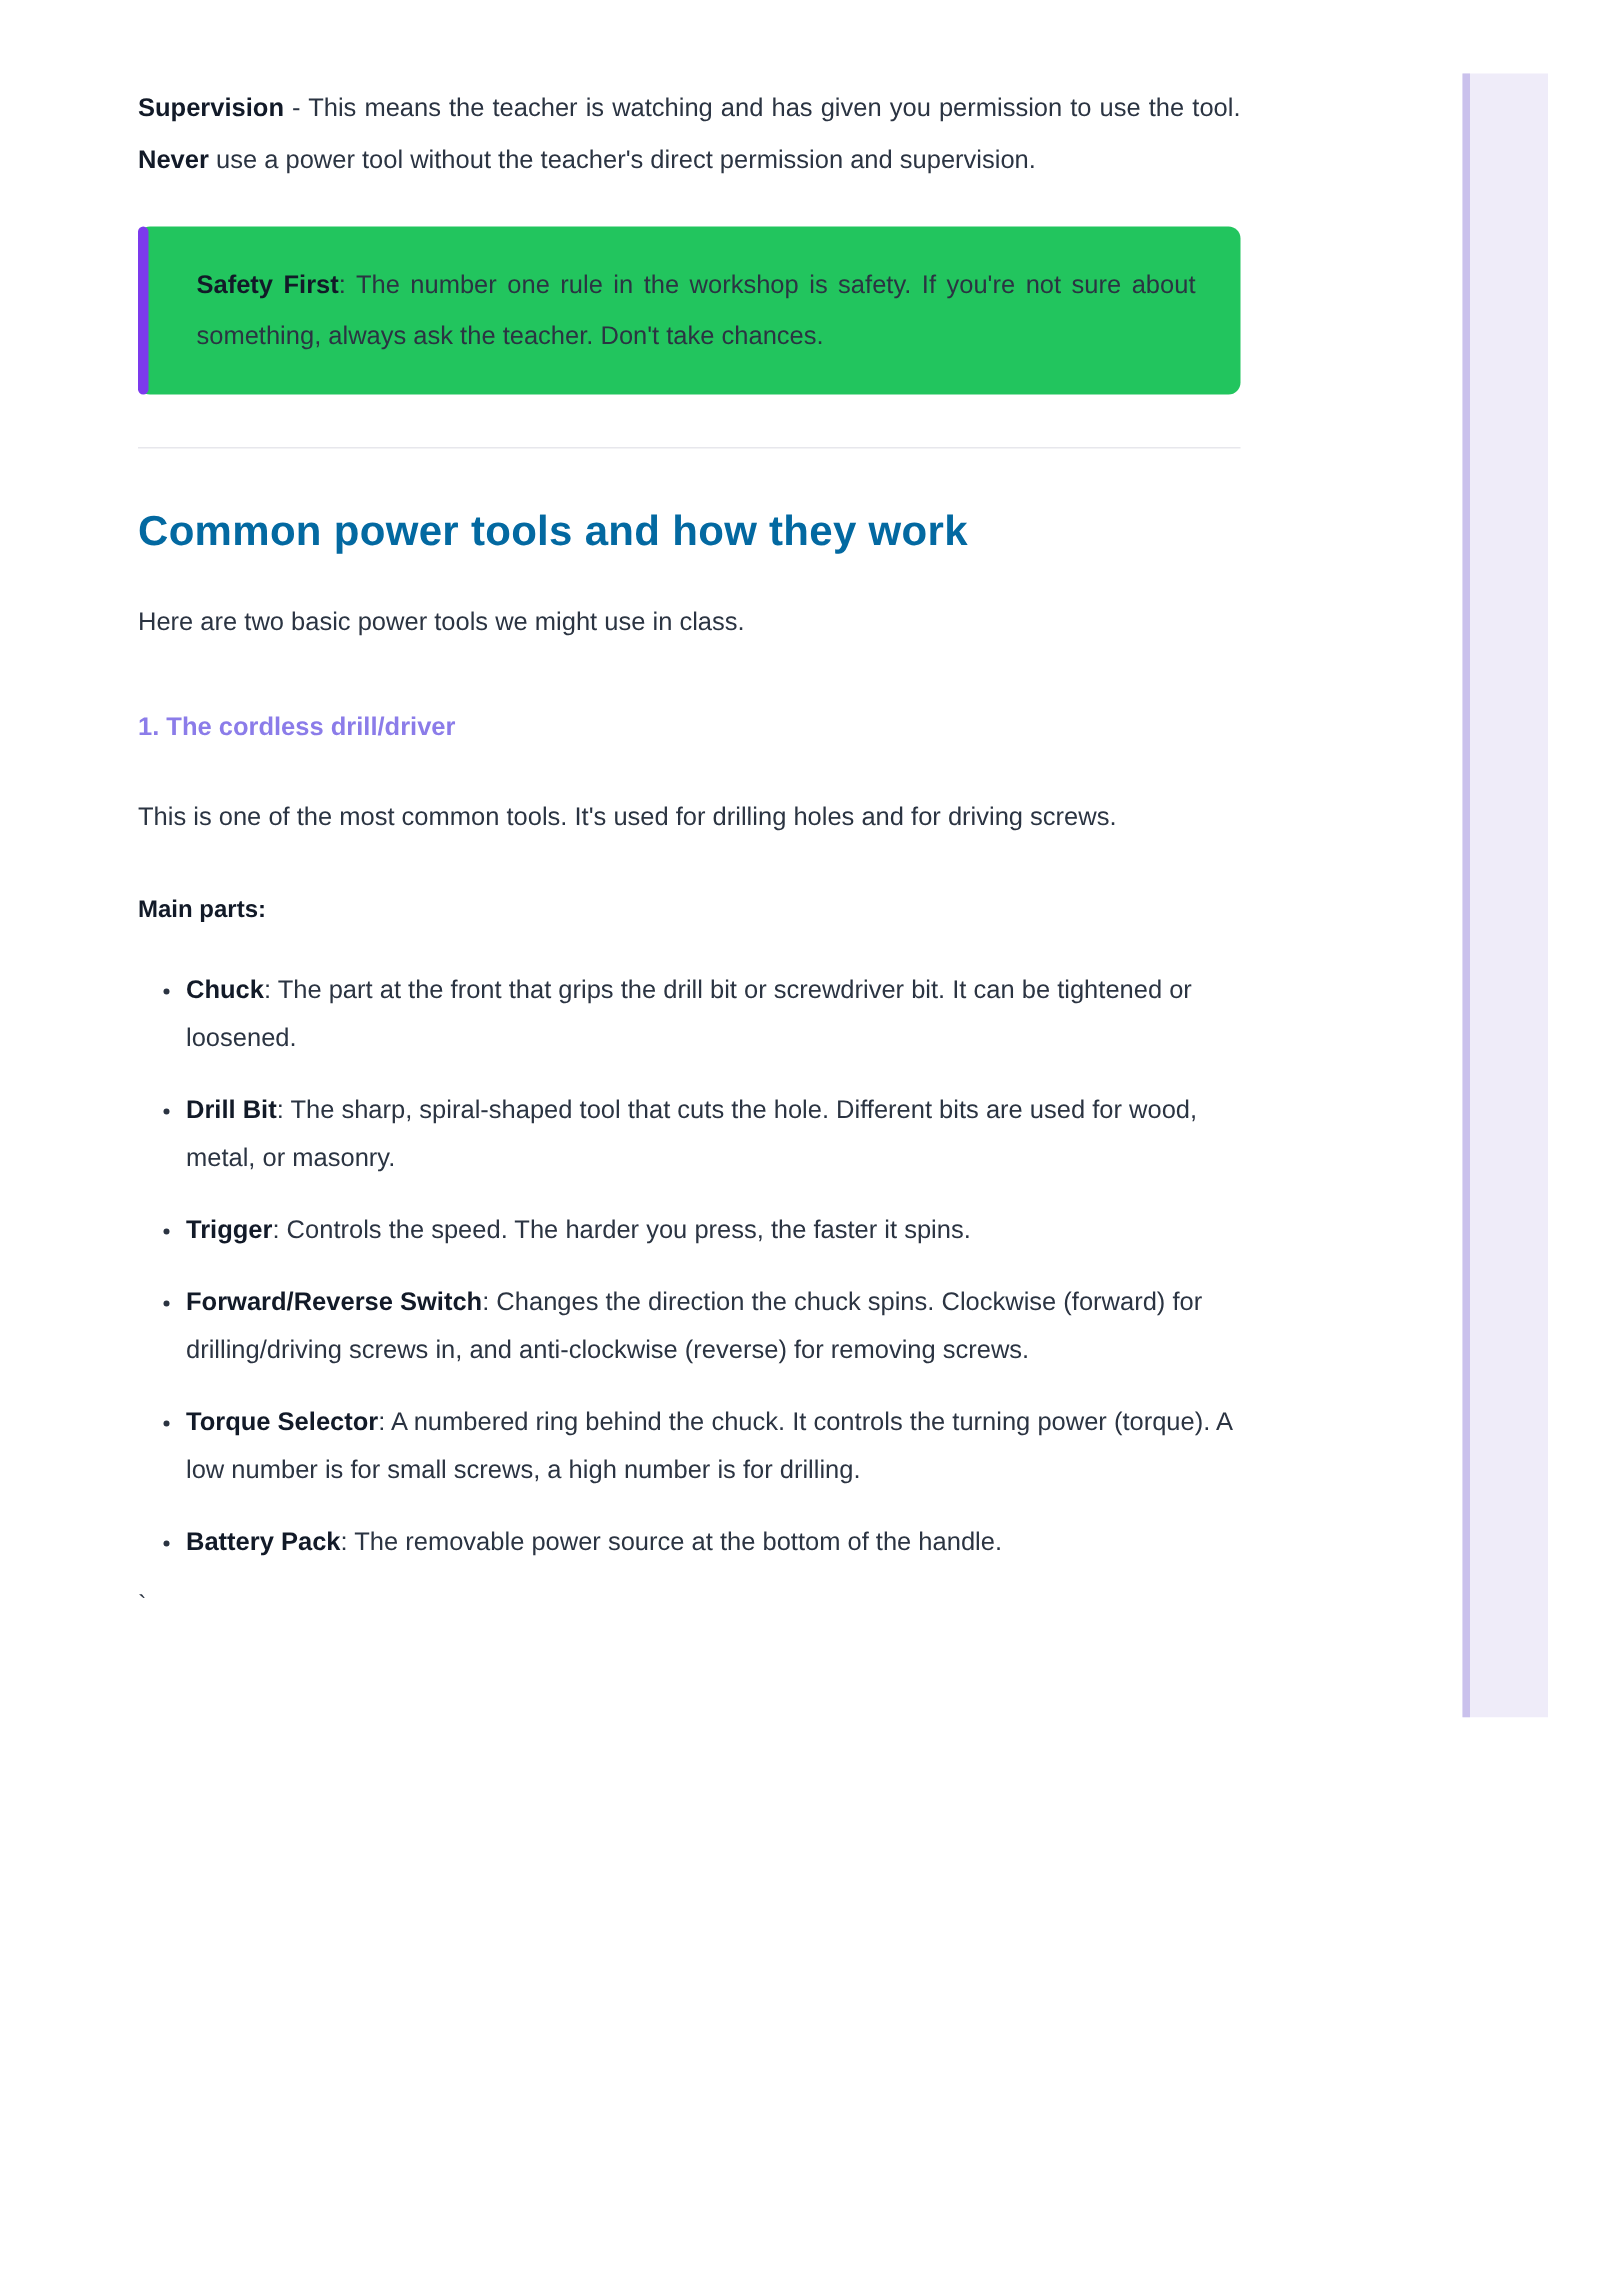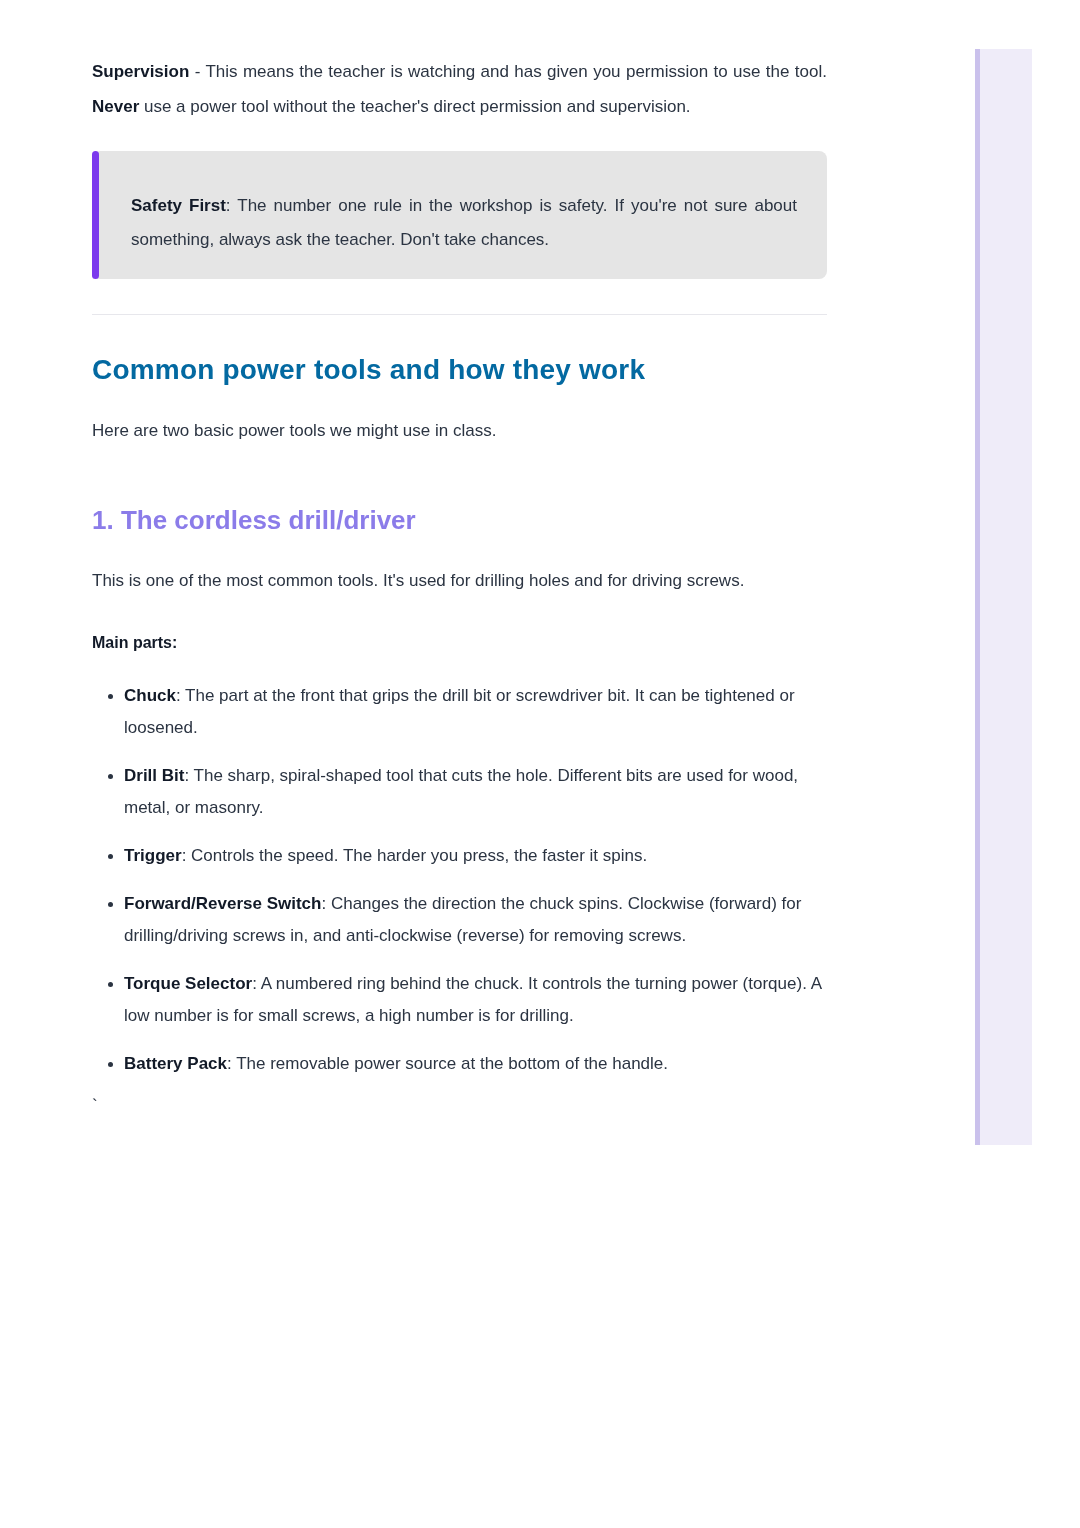--- a/index.html
+++ b/index.html
@@ -34,23 +34,23 @@
 
   .intro-paragraph {
     margin: 54px 0 0 0;
     font-size: 17px;
     line-height: 35px;
     text-align: justify;
   }
   .callout {
     position: relative;
     margin-top: 27px;
-    background: #e5e5e5;
+    background: #22c55e;
     border-radius: 8px;
-    padding: 38px 30px 22px 39px;
+    padding: 22px 30px 22px 39px;
     font-size: 17px;
     line-height: 34px;
     text-align: justify;
   }
   .callout::before {
     content: "";
     position: absolute;
     left: 0;
     top: 0;
     bottom: 0;
@@ -70,22 +70,22 @@
     font-weight: 700;
     color: #0369a1;
     letter-spacing: 0.2px;
   }
   .section-intro {
     margin: 33px 0 0 0;
     font-size: 17px;
     line-height: 26px;
   }
   .sub-heading {
-    margin: 64px 0 0 0;
-    font-size: 26px;
+    margin: 44px 0 0 0;
+    font-size: 17px;
     line-height: 25px;
     font-weight: 700;
     color: #8b7ce9;
   }
   .sub-intro {
     margin: 30px 0 0 0;
     font-size: 17px;
     line-height: 35px;
   }
   .list-label {

